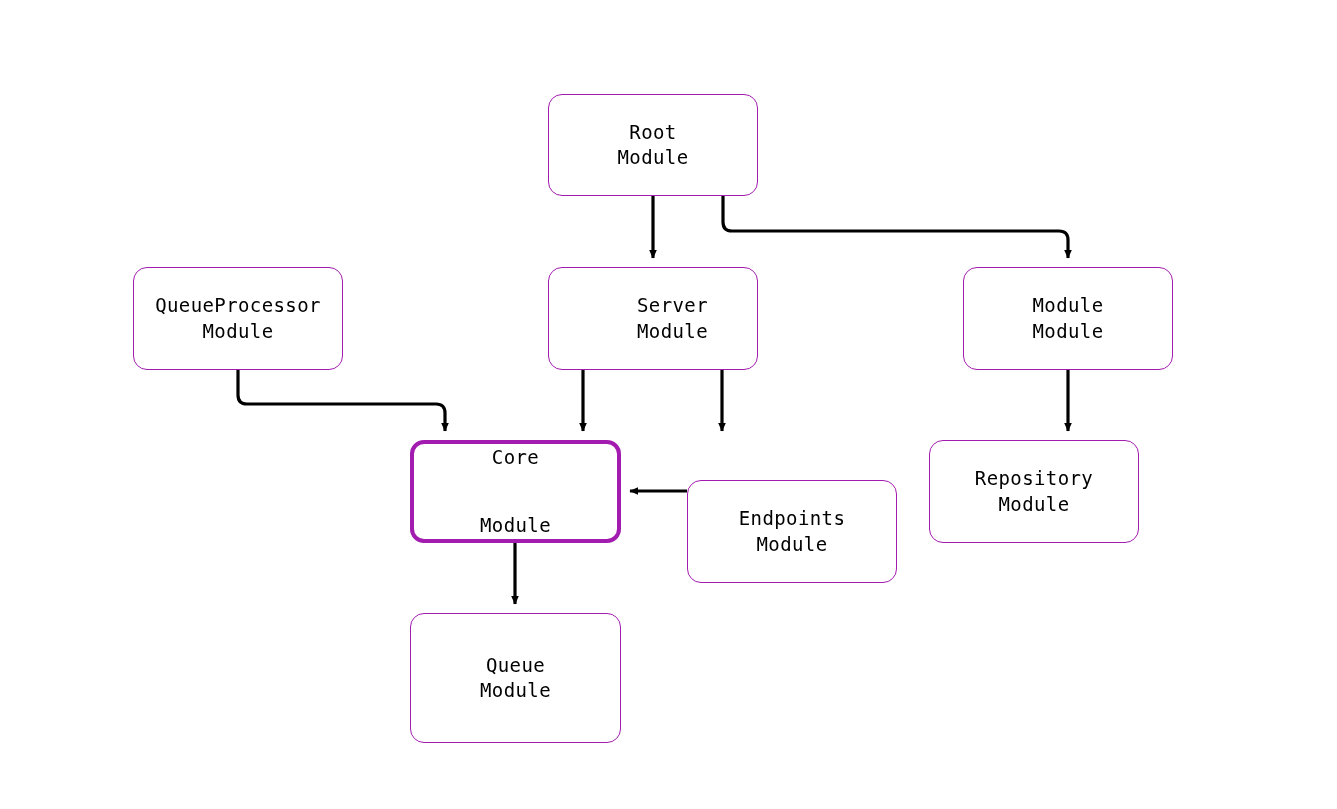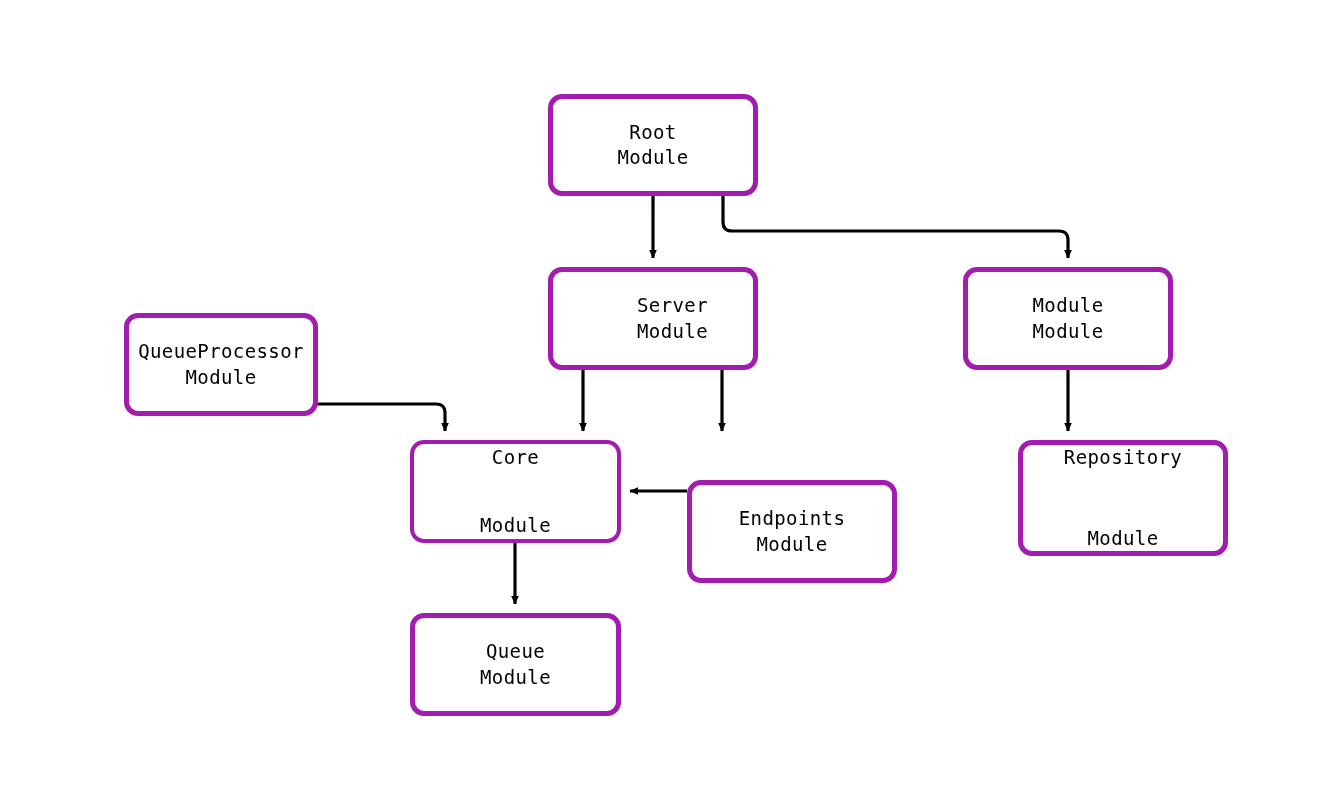--- a/index.html
+++ b/index.html
@@ -22,21 +22,21 @@
     position: absolute;
     left: 0;
     top: 0;
     width: 1337px;
     height: 809px;
   }
   .node {
     position: absolute;
     box-sizing: border-box;
     background: #ffffff;
-    border: 5px solid #a21caf;
+    border: 1px solid #a21caf;
     border-radius: 14px;
     display: flex;
     flex-direction: column;
     align-items: center;
     justify-content: center;
     color: #000000;
     font-family: "DejaVu Sans Mono", "Liberation Mono", monospace;
     font-size: 19px;
     line-height: 1.32;
     letter-spacing: 0.4px;
@@ -78,21 +78,21 @@
     <path d="M 1068 370 L 1068 431" fill="none" stroke="#000000" stroke-width="3.2" marker-end="url(#arrowhead)"></path>
 
     <path d="M 515 543 L 515 604" fill="none" stroke="#000000" stroke-width="3.2" marker-end="url(#arrowhead)"></path>
   </svg>
 
   <div class="node" style="left:548px; top:94px; width:210px; height:102px;">
     <span class="node-line">Root</span>
     <span class="node-line">Module</span>
   </div>
 
-  <div class="node" style="left:124px; top:267px; width:194px; height:103px;margin-top:46px;">
+  <div class="node" style="left:133px; top:267px; width:210px; height:103px;">
     <span class="node-line">QueueProcessor</span>
     <span class="node-line">Module</span>
   </div>
 
   <div class="node" style="left:548px; top:267px; width:210px; height:103px;padding-left:39px;">
     <span class="node-line">Server</span>
     <span class="node-line">Module</span>
   </div>
 
   <div class="node" style="left:963px; top:267px; width:210px; height:103px;">
@@ -103,23 +103,23 @@
   <div class="node emphasis" style="left:410px; top:440px; width:211px; height:103px;gap:42px;">
     <span class="node-line">Core</span>
     <span class="node-line">Module</span>
   </div>
 
   <div class="node" style="left:687px; top:440px; width:210px; height:103px;margin-top:40px;">
     <span class="node-line">Endpoints</span>
     <span class="node-line">Module</span>
   </div>
 
-  <div class="node" style="left:1018px; top:440px; width:210px; height:116px;justify-content:space-between;">
+  <div class="node" style="left:929px; top:440px; width:210px; height:103px;">
     <span class="node-line">Repository</span>
     <span class="node-line">Module</span>
   </div>
 
-  <div class="node" style="left:410px; top:613px; width:211px; height:103px;">
+  <div class="node" style="left:410px; top:613px; width:211px; height:130px;">
     <span class="node-line">Queue</span>
     <span class="node-line">Module</span>
   </div>
 
 </div>
 
 </body></html>

